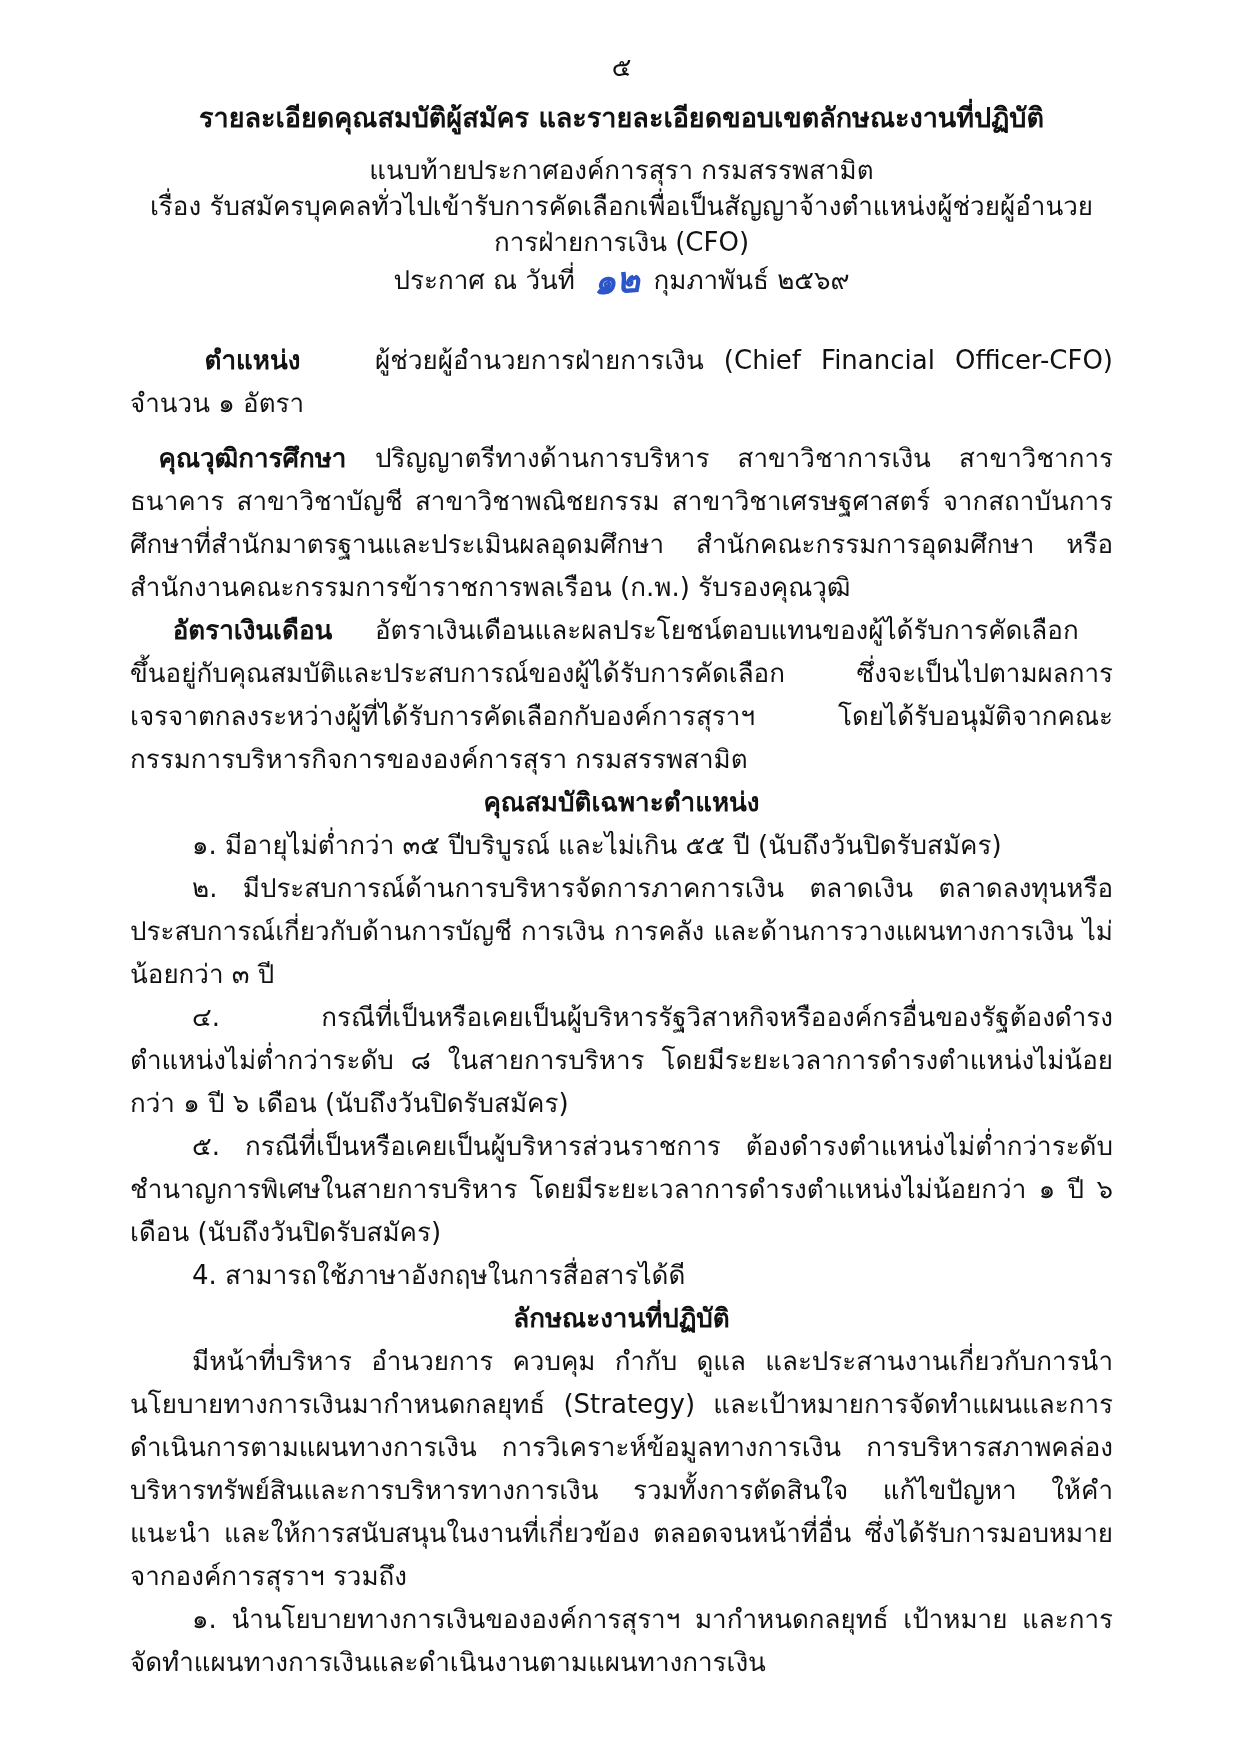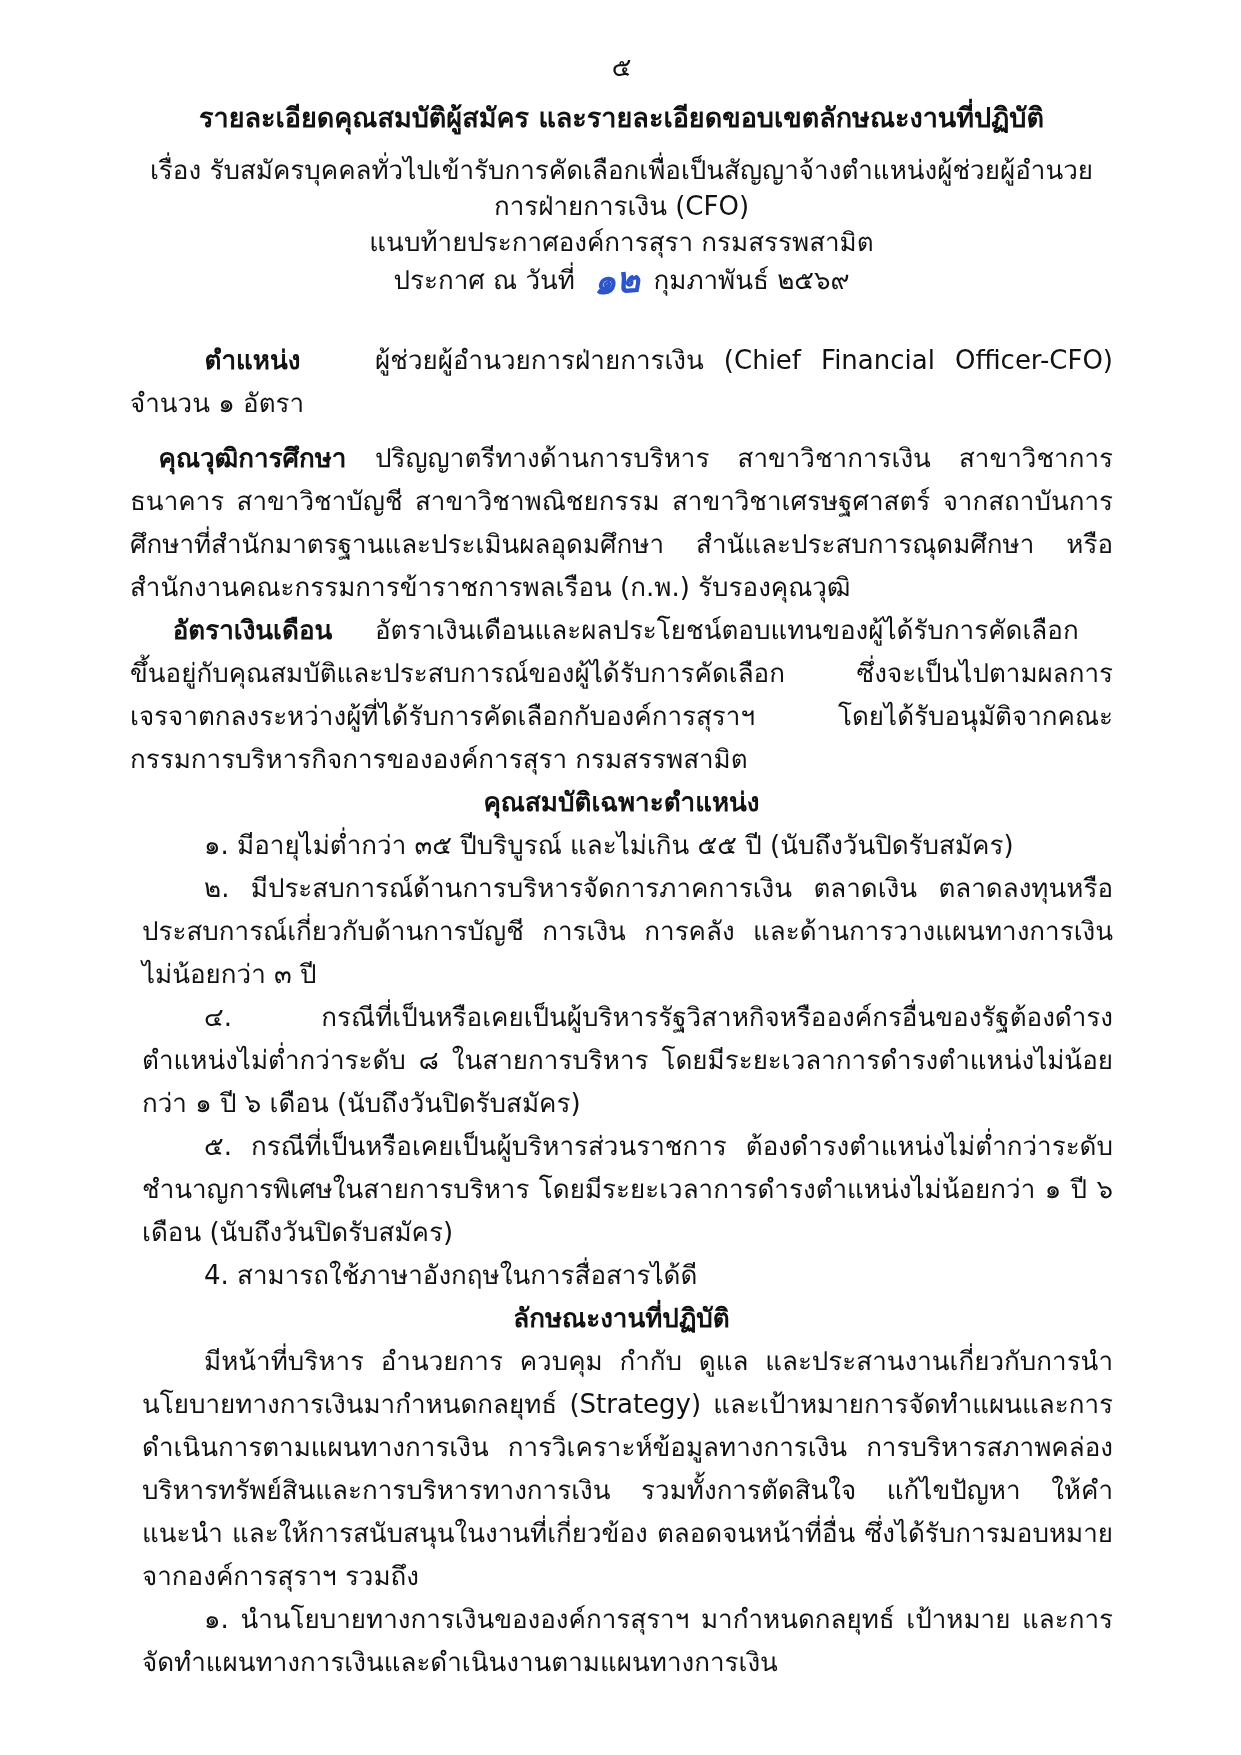--- a/index.html
+++ b/index.html
@@ -36,46 +36,46 @@
   .para { text-align:justify; }
   .row-label {
     display:inline-block;
     width:245px;
     font-weight:bold;
     text-align:center;
   }
   .mt-md { margin-top:12px; }
   .mt-lg { }
   .sec-heading { font-weight:bold; }
-  .list-item { text-indent:62px; text-align:justify;margin-left:12px; }
+  .list-item { text-indent:62px; text-align:justify; }
   .duties-list { margin-top:0; }
   .duty-first { margin-top:0; }
 </style>
 </head>
 <body>
 
 <div class="page">
 
   <div class="center page-number">๕</div>
 
   <div class="doc-header">
     <div class="center doc-title">รายละเอียดคุณสมบัติผู้สมัคร และรายละเอียดขอบเขตลักษณะงานที่ปฏิบัติ</div>
+    <div class="center">แนบท้ายประกาศองค์การสุรา กรมสรรพสามิต</div>
     <div class="center">เรื่อง รับสมัครบุคคลทั่วไปเข้ารับการคัดเลือกเพื่อเป็นสัญญาจ้างตำแหน่งผู้ช่วยผู้อำนวยการฝ่ายการเงิน (CFO)</div>
-    <div class="center">แนบท้ายประกาศองค์การสุรา กรมสรรพสามิต</div>
     <div class="center date-line">
       <span>ประกาศ ณ วันที่</span><span class="handwritten">๑๒</span><span>กุมภาพันธ์ ๒๕๖๙</span>
     </div>
   </div>
 
   <p class="para">
     <span class="row-label">ตำแหน่ง</span><span>ผู้ช่วยผู้อำนวยการฝ่ายการเงิน (Chief Financial Officer-CFO) จำนวน ๑ อัตรา</span>
   </p>
 
   <p class="para mt-md">
-    <span class="row-label">คุณวุฒิการศึกษา</span><span>ปริญญาตรีทางด้านการบริหาร สาขาวิชาการเงิน สาขาวิชาการธนาคาร สาขาวิชาบัญชี สาขาวิชาพณิชยกรรม สาขาวิชาเศรษฐศาสตร์ จากสถาบันการศึกษาที่สำนักมาตรฐานและประเมินผลอุดมศึกษา สำนัและประสบการณุดมศึกษา หรือสำนักงานคณะกรรมการข้าราชการพลเรือน (ก.พ.) รับรองคุณวุฒิ</span>
+    <span class="row-label">คุณวุฒิการศึกษา</span><span>ปริญญาตรีทางด้านการบริหาร สาขาวิชาการเงิน สาขาวิชาการธนาคาร สาขาวิชาบัญชี สาขาวิชาพณิชยกรรม สาขาวิชาเศรษฐศาสตร์ จากสถาบันการศึกษาที่สำนักมาตรฐานและประเมินผลอุดมศึกษา สำนักคณะกรรมการอุดมศึกษา หรือสำนักงานคณะกรรมการข้าราชการพลเรือน (ก.พ.) รับรองคุณวุฒิ</span>
   </p>
 
   <p class="para mt-lg">
     <span class="row-label">อัตราเงินเดือน</span><span>อัตราเงินเดือนและผลประโยชน์ตอบแทนของผู้ได้รับการคัดเลือกขึ้นอยู่กับคุณสมบัติและประสบการณ์ของผู้ได้รับการคัดเลือก ซึ่งจะเป็นไปตามผลการเจรจาตกลงระหว่างผู้ที่ได้รับการคัดเลือกกับองค์การสุราฯ โดยได้รับอนุมัติจากคณะกรรมการบริหารกิจการขององค์การสุรา กรมสรรพสามิต</span>
   </p>
 
   <p class="sec-heading mt-lg">คุณสมบัติเฉพาะตำแหน่ง</p>
   <div>
     <p class="list-item">๑. มีอายุไม่ต่ำกว่า ๓๕ ปีบริบูรณ์ และไม่เกิน ๕๕ ปี (นับถึงวันปิดรับสมัคร)</p>
     <p class="list-item">๒. มีประสบการณ์ด้านการบริหารจัดการภาคการเงิน ตลาดเงิน ตลาดลงทุนหรือประสบการณ์เกี่ยวกับด้านการบัญชี การเงิน การคลัง และด้านการวางแผนทางการเงิน ไม่น้อยกว่า ๓ ปี</p>

